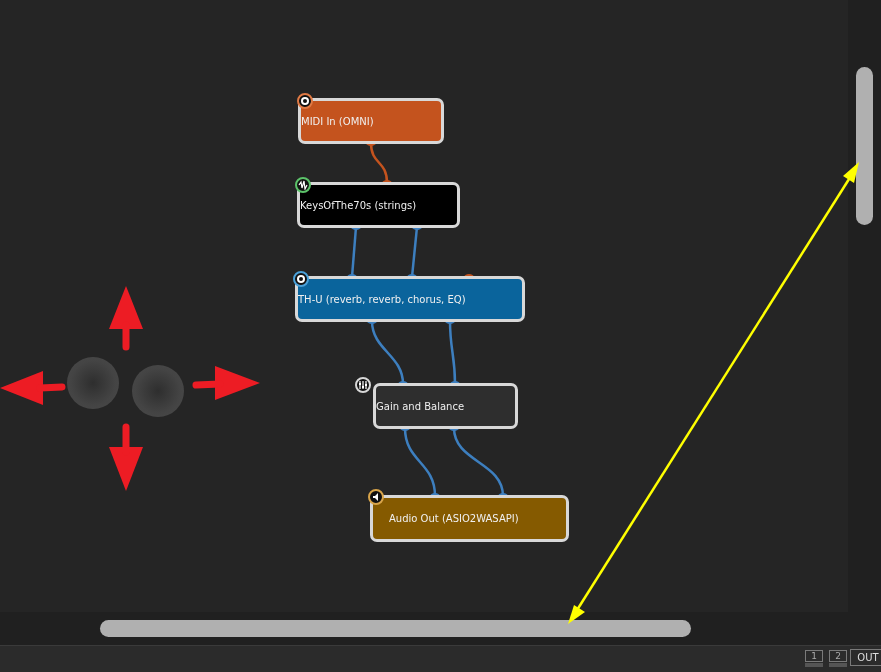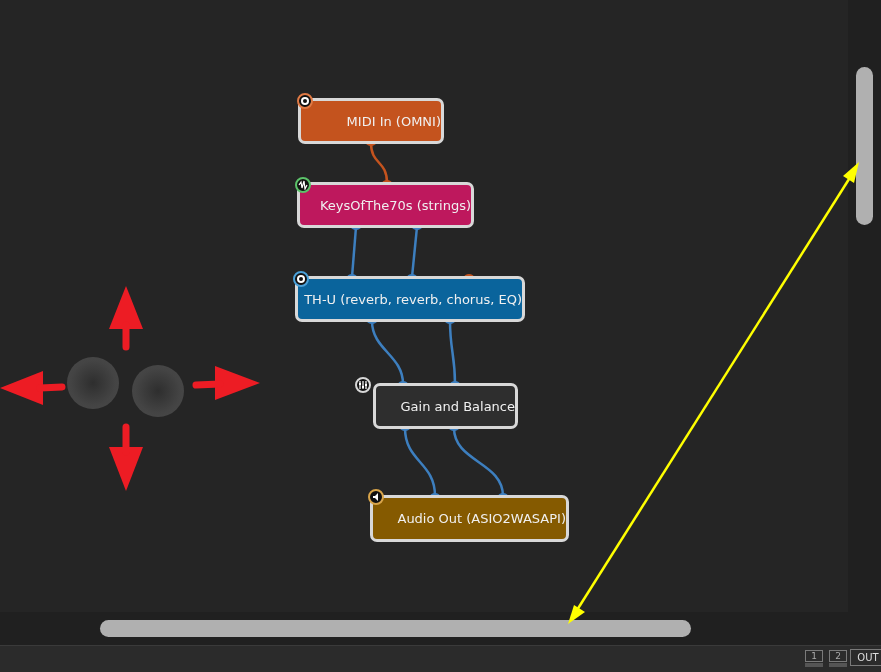--- a/index.html
+++ b/index.html
@@ -33,22 +33,22 @@
   }
   .port-bar { position:absolute; top:17px; width:18px; height:4px; background:#555; }
   .out-btn {
     position:absolute; left:850px; top:3px; width:36px; height:17px;
     border:1px solid #7a7a7a; color:#ddd; font-size:10px; line-height:15px;
     text-align:center; box-sizing:border-box;
   }
   .node {
     position:absolute; box-sizing:border-box;
     border:3px solid #d8d8d8; border-radius:7px;
-    color:#f0f0f0; font-size:13px; text-align:center;
-    display:flex; align-items:center; justify-content:flex-end;
+    color:#f0f0f0; font-size:10px; text-align:center;
+    display:flex; align-items:center; justify-content:flex-start;
   }
   .node-icon {
     position:absolute; width:16px; height:16px; border-radius:50%;
     box-sizing:border-box; background:#111; border:2px solid;
     display:flex; align-items:center; justify-content:center;
   }
   svg.overlay { position:absolute; left:0; top:0; pointer-events:none; }
   .knob {
     position:absolute; width:52px; height:52px; border-radius:50%;
     background:radial-gradient(circle at 50% 50%, #2e2e2e 0%, #444 60%, #4a4a4a 100%);
@@ -96,21 +96,21 @@
 <div class="node" style="left:298px; top:98px; width:146px; height:46px; background:#c4531e;">
   <span>MIDI In (OMNI)</span>
 </div>
 <div class="node-icon" style="left:297px; top:93px; border-color:#e07a45;">
   <svg width="10" height="10" viewBox="0 0 10 10">
       <circle cx="5" cy="5" r="4" fill="#fff"></circle>
       <circle cx="5" cy="5" r="2" fill="#111"></circle>
     </svg>
 </div>
 
-<div class="node" style="left:297px; top:182px; width:177px; height:46px; background:#be185d;">
+<div class="node" style="left:297px; top:182px; width:163px; height:46px; background:#000000;">
   <span>KeysOfThe70s (strings)</span>
 </div>
 <div class="node-icon" style="left:295px; top:177px; border-color:#5cc36a;">
   <svg width="10" height="10" viewBox="0 0 10 10">
       <path d="M1,5 L3,2 L4,8 L6,1 L7,9 L9,5" stroke="#fff" stroke-width="1.2" fill="none"></path>
     </svg>
 </div>
 
 <div class="node" style="left:295px; top:276px; width:230px; height:46px; background:#0a649c;">
   <span>TH-U (reverb, reverb, chorus, EQ)</span>

